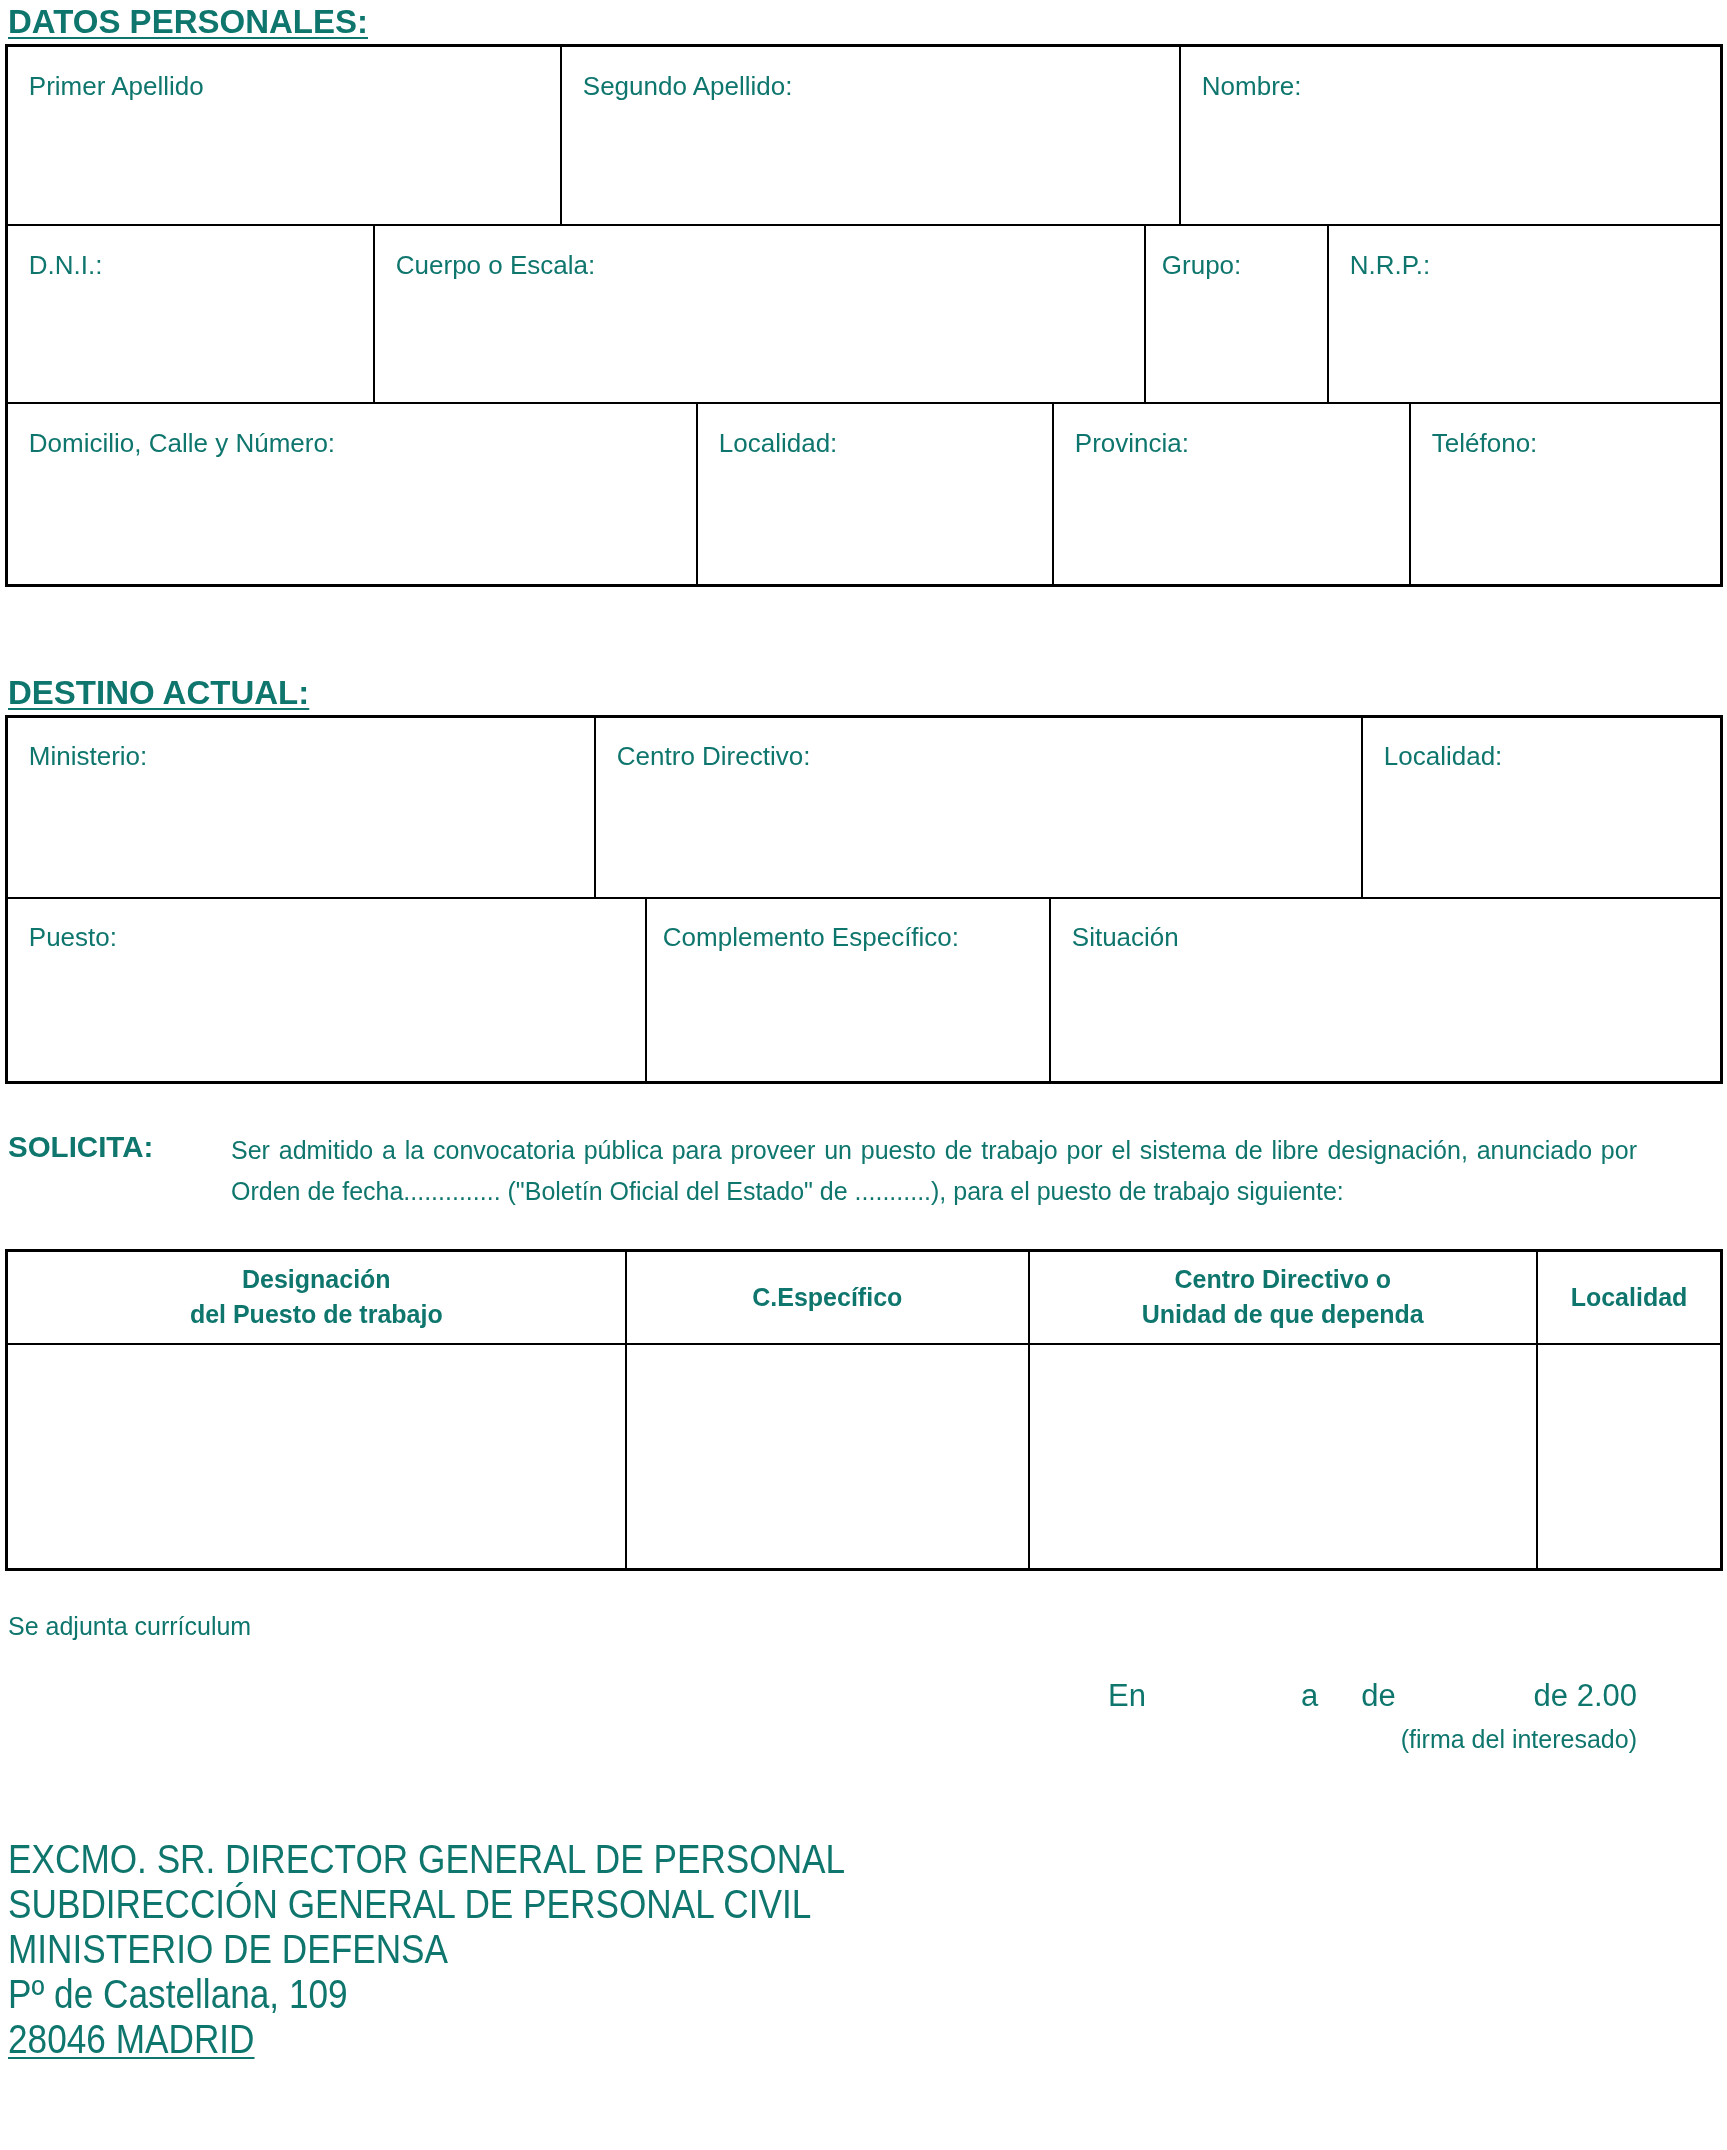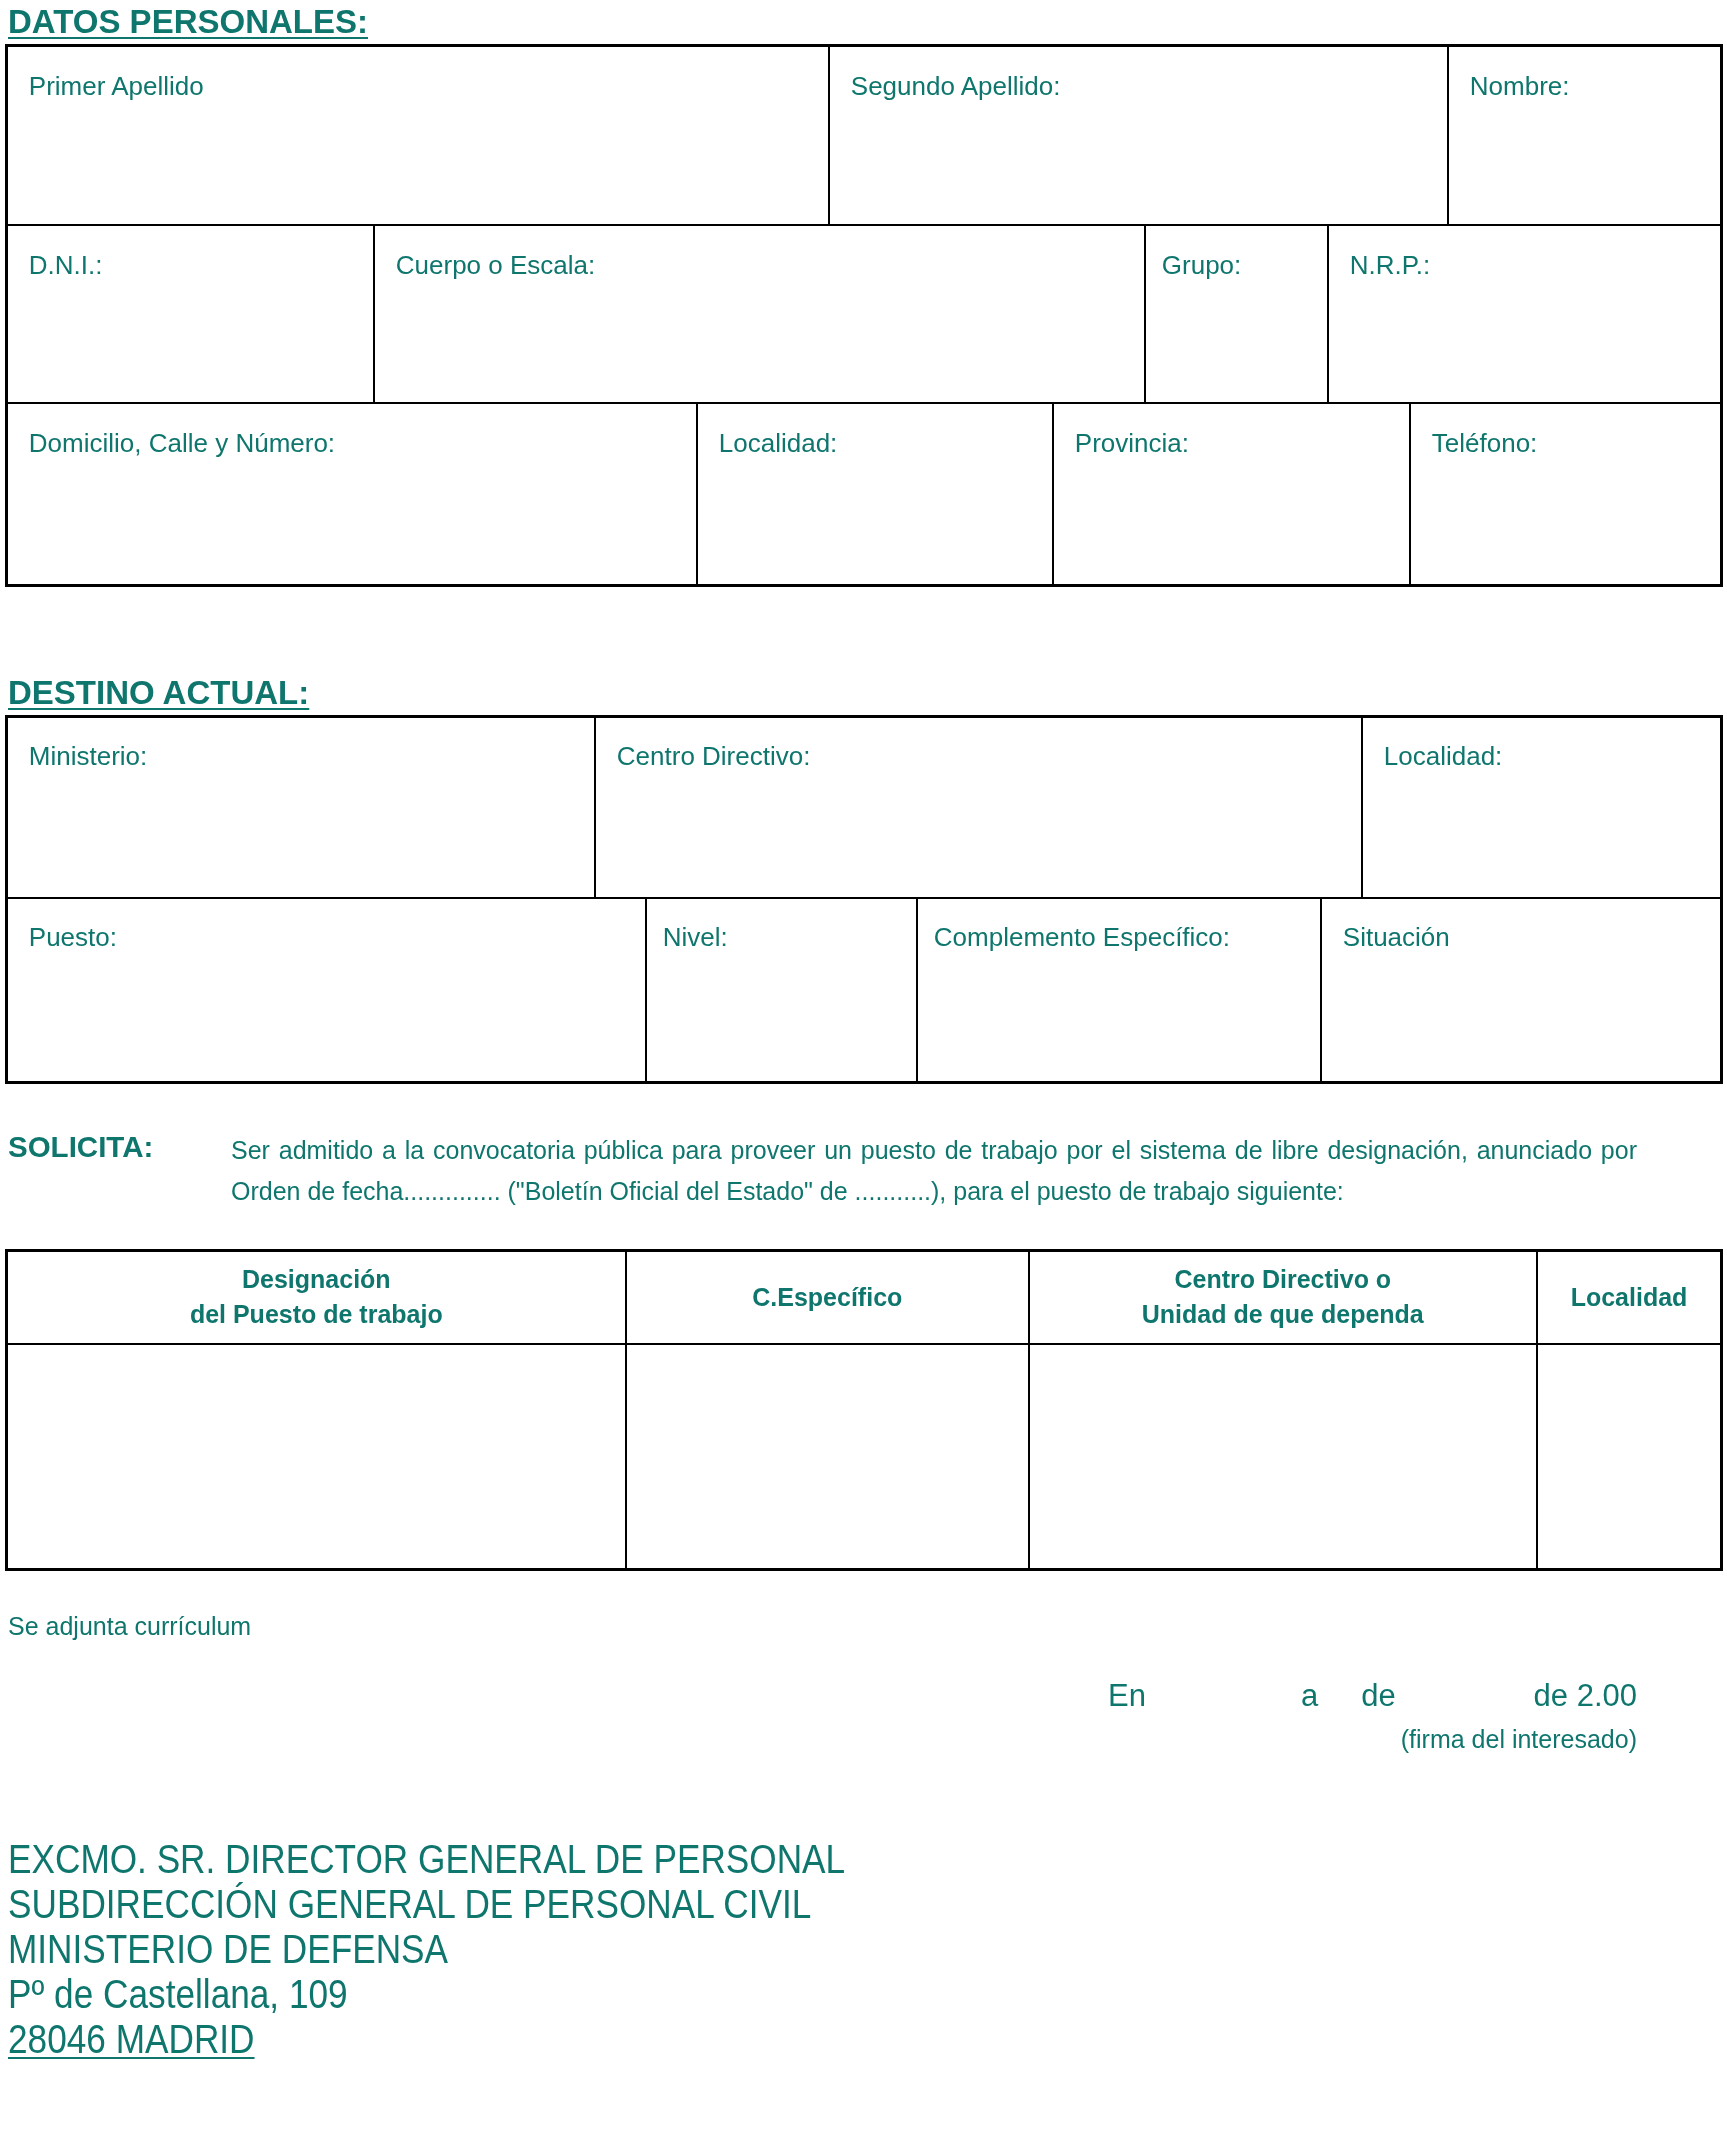--- a/index.html
+++ b/index.html
@@ -66,21 +66,21 @@
   .footer { margin:83px 0 3px 8px; }
   .footer-line {
     font-size:40px; line-height:45px; white-space:nowrap;
     transform:scaleX(0.88); transform-origin:left center;
   }
   .footer-line.underlined {
     text-decoration:underline; text-decoration-thickness:2.4px; text-underline-offset:4px;
   }
 
   
-  .w862{width:820px;} .w776{width:619px;}
+  .w862{width:552px;} .w776{width:619px;}
   .w457{width:365px;} .w966{width:771px;} .w230{width:183px;}
   .w863{width:688px;} .w446{width:356px;} .w448{width:357px;}
   .w735{width:586px;} .w962{width:767px;}
   .w798{width:637px;} .w340{width:271px;} .w506{width:404px;}
   .w773{width:617px;} .w505{width:403px;} .w637{width:508px;}
   .grow{flex:1 1 auto;}
 </style>
 </head>
 <body>
 
@@ -143,23 +143,20 @@
         <span>Centro Directivo:</span>
       </div>
       <div class="tcell grow">
         <span>Localidad:</span>
       </div>
     </div>
     <div class="trow h228">
       <div class="tcell w798">
         <span>Puesto:</span>
       </div>
-      <div class="tcell w340 tight">
-        <span>Nivel:</span>
-      </div>
       <div class="tcell w506 tight">
         <span>Complemento Específico:</span>
       </div>
       <div class="tcell grow">
         <span>Situación</span>
       </div>
     </div>
   </div>
 
   <div class="solicita">

